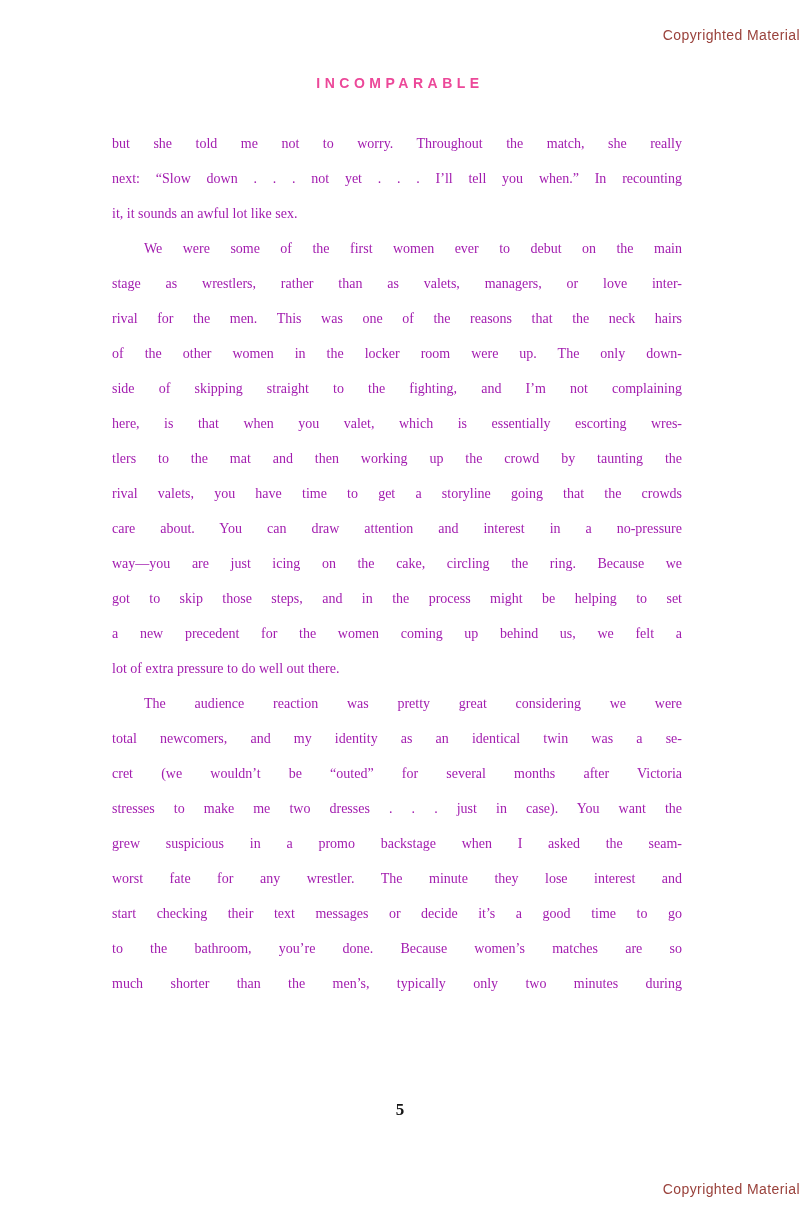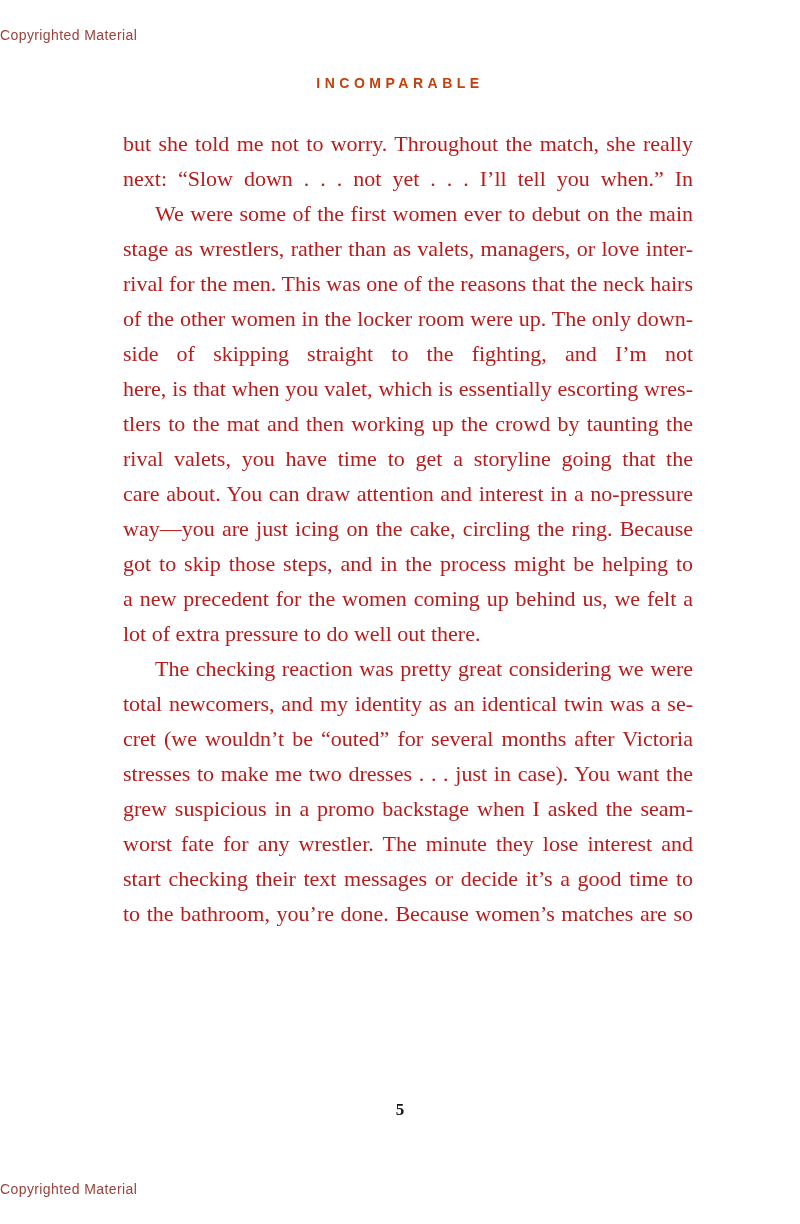--- a/index.html
+++ b/index.html
@@ -13,47 +13,47 @@
     height: 1224px;
     background: #ffffff;
     overflow: hidden;
     font-family: "Liberation Serif", serif;
     color: #1c1c1c;
   }
   .top-notice, .bottom-notice {
     position: absolute;
     left: 0;
     width: 100%;
-    text-align: left;
+    text-align: right;
     font-family: "Liberation Sans", sans-serif;
     font-size: 14px;
     letter-spacing: 0.4px;
   }
   .top-notice { top: 27px; }
   .bottom-notice { top: 1181px; }
   .running-header {
     position: absolute;
     top: 75px;
     left: 0;
     width: 100%;
     text-align: center;
     font-family: "Liberation Sans", sans-serif;
     font-weight: bold;
     font-size: 14px;
     letter-spacing: 4.5px;
-    color: #c2410c;
+    color: #ec4899;
   }
   .body-text {
     position: absolute;
     top: 126px;
-    left: 123px;
+    left: 112px;
     width: 570px;
-    font-size: 22px;
+    font-size: 14px;
     line-height: 35px;
-    color: #b91c1c;
+    color: #a21caf;
   }
   .paragraph { margin: 0; }
   .line {
     text-align: justify;
     text-align-last: justify;
     white-space: normal;
     height: 35px;
     overflow: hidden;
   }
   .line.flush {
@@ -79,44 +79,46 @@
 
 <div class="page">
   <div class="top-notice" style="color: rgb(154, 66, 60);">Copyrighted Material</div>
 
   <div class="running-header">INCOMPARABLE</div>
 
   <div class="body-text">
       <div class="paragraph">
         <div class="line">but she told me not to worry. Throughout the match, she really</div>
         <div class="line">next: “Slow down . . . not yet . . . I’ll tell you when.” In recounting</div>
+        <div class="line flush">it, it sounds an awful lot like sex.</div>
       </div>
       <div class="paragraph">
         <div class="line indent">We were some of the first women ever to debut on the main</div>
         <div class="line">stage as wrestlers, rather than as valets, managers, or love inter-</div>
         <div class="line">rival for the men. This was one of the reasons that the neck hairs</div>
         <div class="line">of the other women in the locker room were up. The only down-</div>
         <div class="line">side of skipping straight to the fighting, and I’m not complaining</div>
         <div class="line">here, is that when you valet, which is essentially escorting wres-</div>
         <div class="line">tlers to the mat and then working up the crowd by taunting the</div>
         <div class="line">rival valets, you have time to get a storyline going that the crowds</div>
         <div class="line">care about. You can draw attention and interest in a no-pressure</div>
         <div class="line">way—you are just icing on the cake, circling the ring. Because we</div>
         <div class="line">got to skip those steps, and in the process might be helping to set</div>
         <div class="line">a new precedent for the women coming up behind us, we felt a</div>
         <div class="line flush">lot of extra pressure to do well out there.</div>
       </div>
       <div class="paragraph">
-        <div class="line indent">The checking reaction was pretty great considering we were</div>
+        <div class="line indent">The audience reaction was pretty great considering we were</div>
         <div class="line">total newcomers, and my identity as an identical twin was a se-</div>
         <div class="line">cret (we wouldn’t be “outed” for several months after Victoria</div>
         <div class="line">stresses to make me two dresses . . . just in case). You want the</div>
         <div class="line">grew suspicious in a promo backstage when I asked the seam-</div>
         <div class="line">worst fate for any wrestler. The minute they lose interest and</div>
         <div class="line">start checking their text messages or decide it’s a good time to go</div>
         <div class="line">to the bathroom, you’re done. Because women’s matches are so</div>
+        <div class="line">much shorter than the men’s, typically only two minutes during</div>
       </div>
     </div>
 
   <div class="page-number">5</div>
 
   <div class="bottom-notice" style="color: rgb(154, 66, 60);">Copyrighted Material</div>
 </div>
 
 </body></html>

